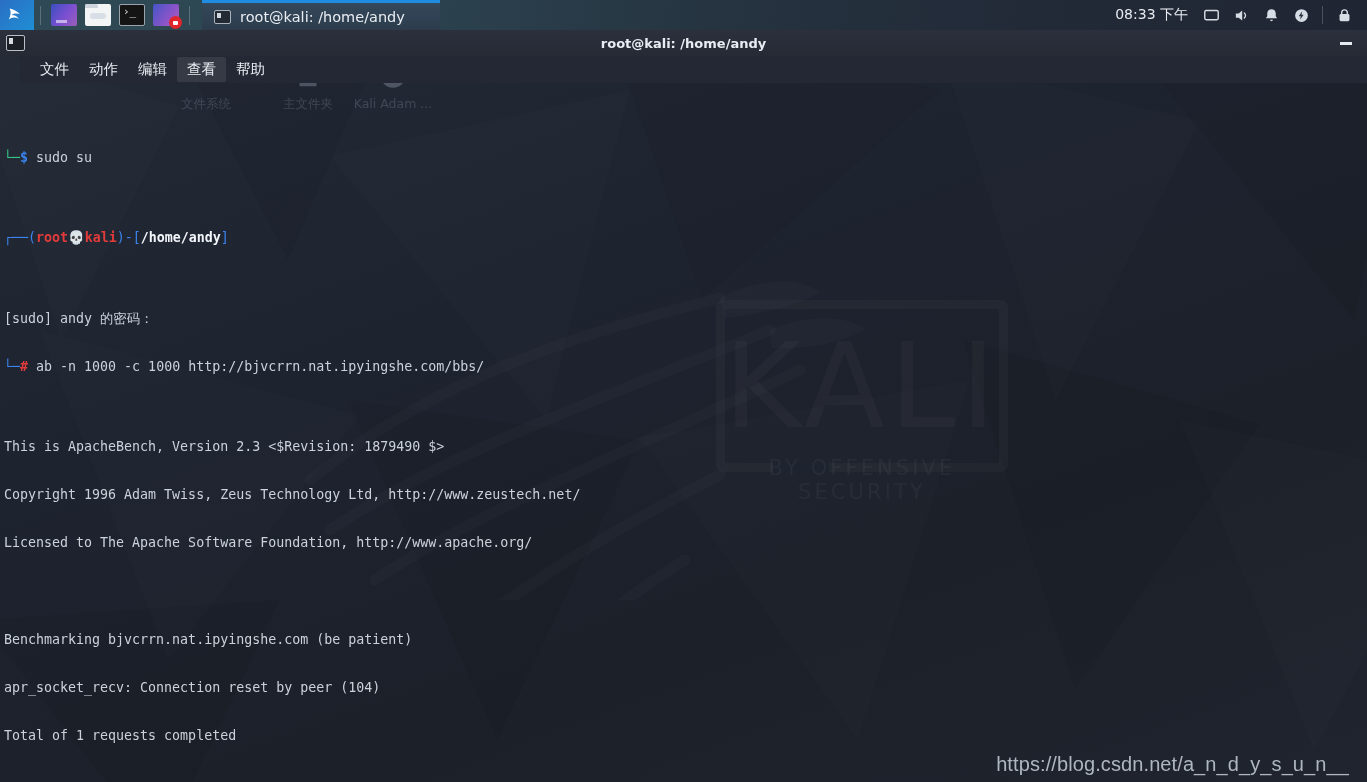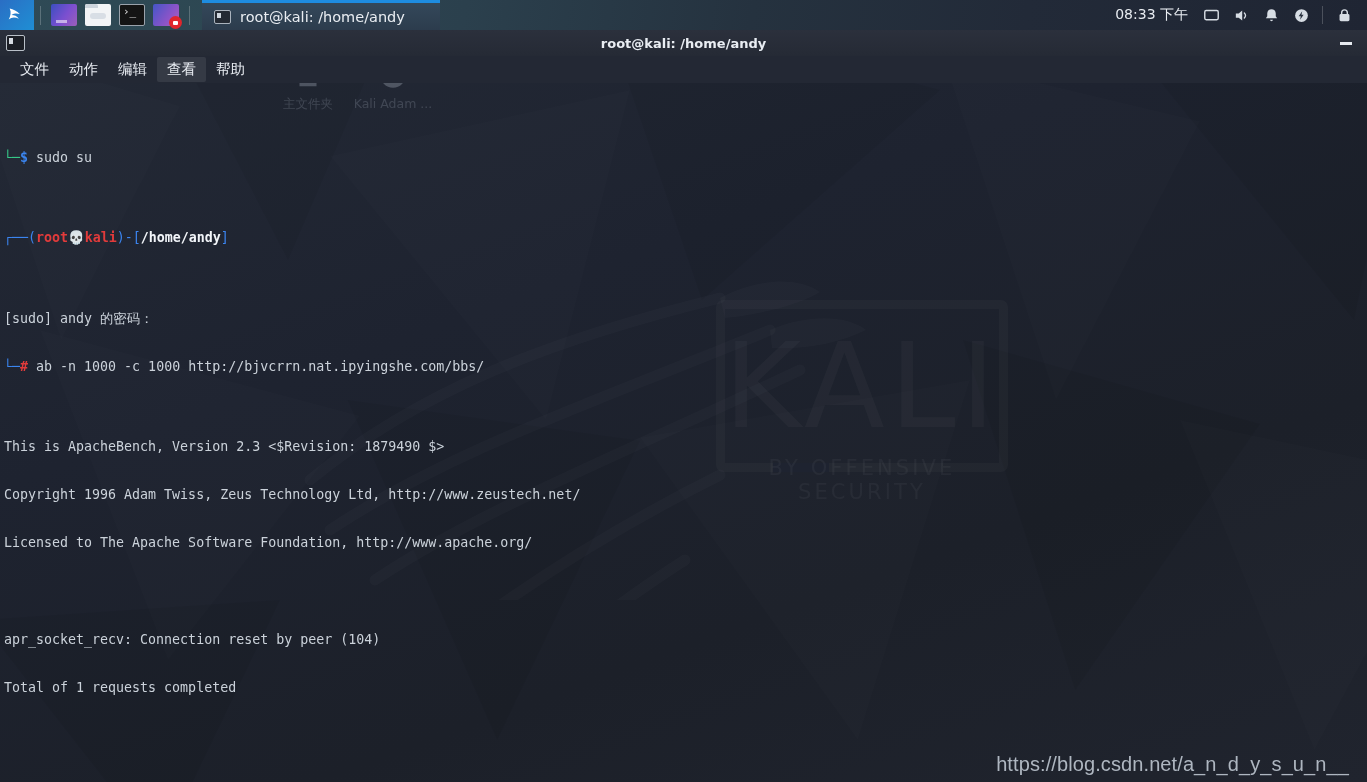--- a/index.html
+++ b/index.html
@@ -204,20 +204,21 @@
   #tb-min::after{
     content:""; width:12px; height:3px; background:#e6eaf0;
   }
 
   #menubar {
     height:27px;
     background:#232834;
     display:flex; align-items:center;
     padding-left:10px;
     gap:0;
+    margin-left:20px;
   }
   .menu-item {
     padding:3px 10px;
     color:#e8ecf2;
     font-size:14.5px;
     font-family:"DejaVu Sans", sans-serif;
     border-radius:2px;
   }
   .menu-item.hl { background:rgba(255,255,255,0.085); }
 
@@ -288,20 +289,26 @@
     <span class="kali-word">KALI</span>
   </div>
   <div id="kali-sub">BY OFFENSIVE SECURITY</div>
 
   <div class="desk-icon" style="left:60px;  top:30px;">
     <svg class="glyph" viewBox="0 0 24 24">
       <path d="M6 7h12l-1.2 13H7.2L6 7zM9 4h6l.8 2H8.2L9 4z" fill="#b9c2cf"></path>
     </svg>
     <span class="lbl">回收站</span>
   </div>
+  <div class="desk-icon" style="left:158px; top:58px;">
+    <svg class="glyph" viewBox="0 0 24 24">
+      <rect x="3" y="8" width="18" height="9" rx="2" fill="#b9c2cf"></rect>
+    </svg>
+    <span class="lbl">文件系统</span>
+  </div>
   <div class="desk-icon" style="left:260px; top:58px;">
     <svg class="glyph" viewBox="0 0 24 24">
       <path d="M12 3 3 11h3v9h12v-9h3L12 3z" fill="#b9c2cf"></path>
     </svg>
     <span class="lbl">主文件夹</span>
   </div>
   <div class="desk-icon" style="left:345px; top:58px;">
     <svg class="glyph" viewBox="0 0 24 24">
       <circle cx="12" cy="12" r="9" fill="#b9c2cf"></circle>
         <circle cx="12" cy="12" r="3" fill="#1e2330"></circle>
@@ -336,20 +343,21 @@
 
     
     <div class="ln"><span class="c-gray">[sudo] andy 的密码：</span></div>
     <div class="ln"><span class="c-blue2">└─</span><span class="c-red">#</span><span class="c-gray"> </span><span class="c-gray">ab -n 1000 -c 1000 http://bjvcrrn.nat.ipyingshe.com/bbs/</span></div>
 
     
     <div class="ln"><span class="c-gray">This is ApacheBench, Version 2.3 &lt;$Revision: 1879490 $&gt;</span></div>
     <div class="ln"><span class="c-gray">Copyright 1996 Adam Twiss, Zeus Technology Ltd, http://www.zeustech.net/</span></div>
     <div class="ln"><span class="c-gray">Licensed to The Apache Software Foundation, http://www.apache.org/</span></div>
     <div class="ln"><span class="c-gray"></span></div>
+    <div class="ln"><span class="c-gray">Benchmarking bjvcrrn.nat.ipyingshe.com (be patient)</span></div>
     <div class="ln"><span class="c-gray">apr_socket_recv: Connection reset by peer (104)</span></div>
     <div class="ln"><span class="c-gray">Total of 1 requests completed</span></div>
 
     
     
     
 
   </div>
 </div>
 

